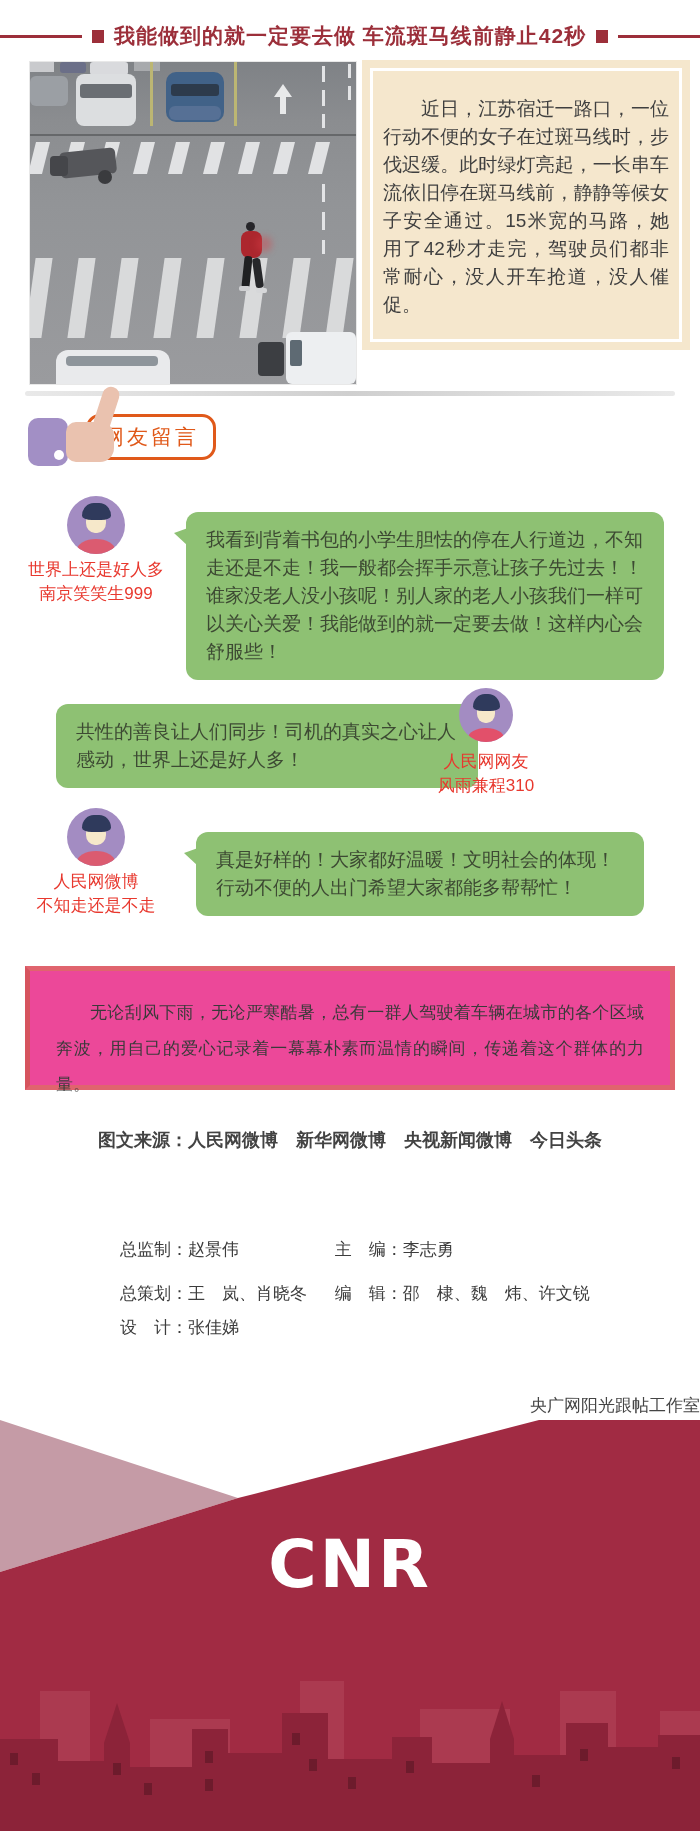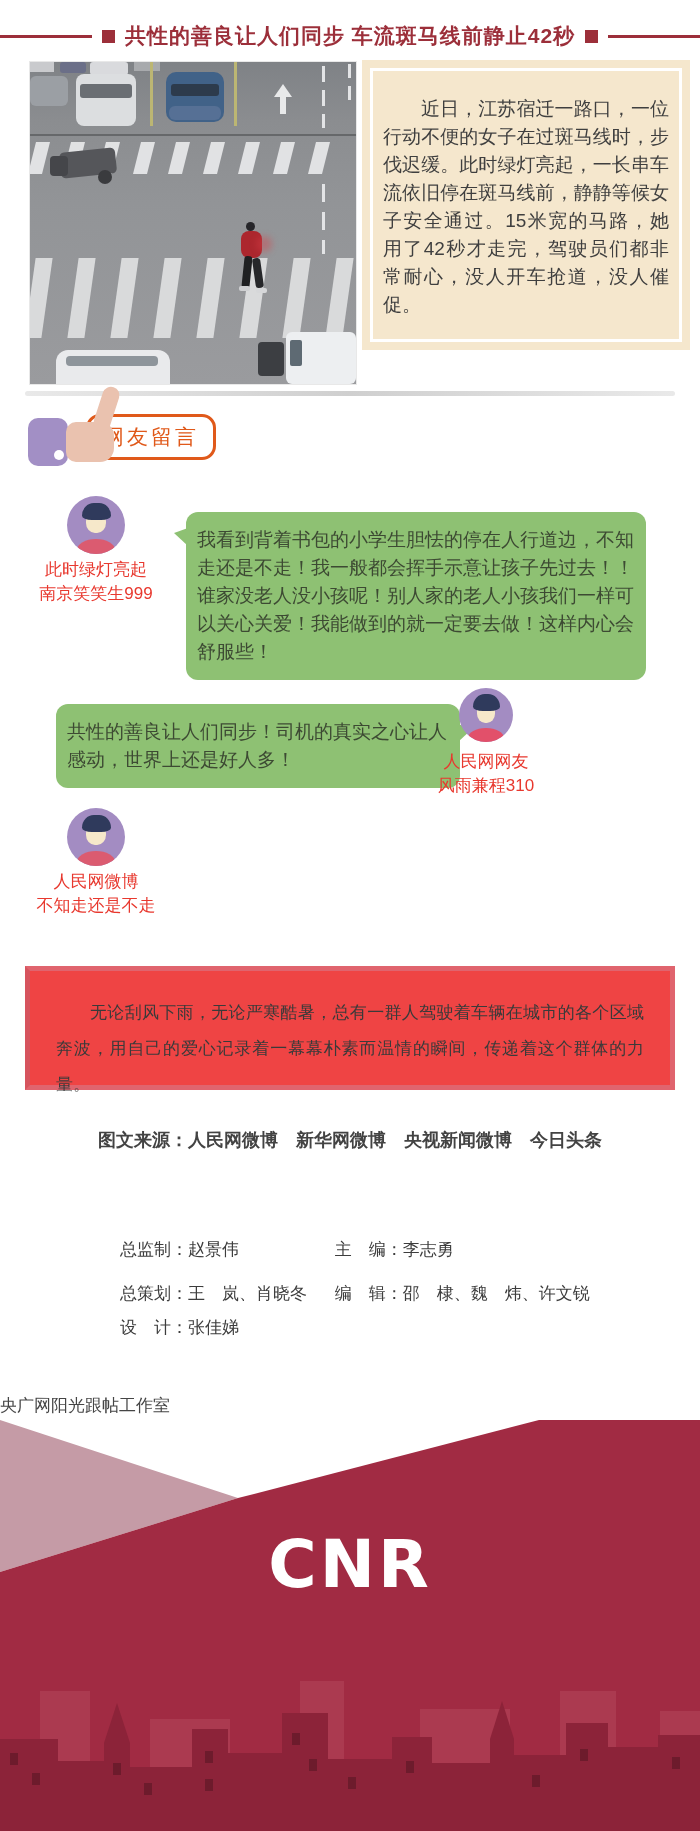--- a/index.html
+++ b/index.html
@@ -51,37 +51,37 @@
   .avatar{position:absolute;width:58px;height:58px;border-radius:50%;background:#a38cc2;overflow:hidden;}
   .avatar div{position:absolute;}
   .av-face{top:26%;left:33%;width:34%;height:38%;background:#f6e8ca;border-radius:45%;}
   .av-hair{top:12%;left:25%;width:50%;height:30%;background:#2f3a5c;border-radius:50% 50% 42% 42%/ 90% 90% 30% 30%;}
   .av-body{bottom:-12%;left:17%;width:66%;height:38%;background:#db5b70;border-radius:50% 50% 0 0;}
 
   .c-name{position:absolute;width:170px;text-align:center;color:var(--nameRed);font-size:17px;line-height:24px;}
 
   
   .bubble{position:absolute;background:var(--green);border-radius:12px;color:#3d4a33;
-          font-size:19px;line-height:28px;padding:14px 11px;text-align:left;}
+          font-size:19px;line-height:28px;padding:14px 20px;text-align:left;}
   .tail-l{position:absolute;left:-12px;top:16px;width:0;height:0;
           border-top:5px solid transparent;border-bottom:13px solid transparent;border-right:14px solid var(--green);}
   .tail-r{position:absolute;right:-12px;top:20px;width:0;height:0;
           border-top:5px solid transparent;border-bottom:13px solid transparent;border-left:14px solid var(--green);}
 
   
-  .note-box{position:absolute;left:25px;top:966px;width:640px;height:114px;background:#ef4444;
+  .note-box{position:absolute;left:25px;top:966px;width:640px;height:114px;background:#ec4899;
             border:5px solid var(--pink);border-left-color:#d6545e;}
   .note-box p{margin:24px 26px 0;font-size:17px;line-height:36px;color:#3a3a3a;text-indent:2em;text-align:justify;}
 
   
   .sources{position:absolute;top:1128px;left:0;right:0;text-align:center;font-size:18px;font-weight:600;color:#434343;}
   .credit-row{position:absolute;left:120px;width:540px;font-size:17px;color:var(--ink);}
   .credit-row .cl{display:inline-block;width:210px;}
   .credit-row .cr{display:inline-block;}
-  .studio{position:absolute;top:1394px;left:0;right:0;text-align:left;font-size:17px;color:#454545;}
+  .studio{position:absolute;top:1394px;left:0;right:0;text-align:right;font-size:17px;color:#454545;}
 
   
   .footer{position:absolute;left:0;top:1420px;width:700px;height:411px;background:#fff;overflow:hidden;}
   .f-mauve{position:absolute;top:0;left:0;width:100%;height:100%;background:var(--mauve);
            clip-path:polygon(0% 0%,34% 19%,0% 37%);}
   .f-maroon{position:absolute;top:0;left:0;width:100%;height:100%;background:var(--maroon);
            clip-path:polygon(77% 0%,100% 0%,100% 100%,0% 100%,0% 37%,34% 19%);}
   .cnr-wrap{position:absolute;top:112px;left:0;right:0;text-align:center;z-index:3;}
   .cnr-logo{font-family:"DejaVu Sans","Liberation Sans",sans-serif;font-size:66px;font-weight:800;
             color:#fff;letter-spacing:3px;line-height:1;}
@@ -94,21 +94,21 @@
   .w{position:absolute;width:8px;height:12px;background:rgba(0,0,0,.22);}
 </style>
 </head>
 <body>
 
 <div class="page">
 
   <div class="title-row">
     <div class="t-line"></div>
     <div class="t-sq"></div>
-    <div class="title">共性的善良让人们同步 车流斑马线前静止42秒</div>
+    <div class="title">我能做到的就一定要去做 车流斑马线前静止42秒</div>
     <div class="t-sq"></div>
     <div class="t-line"></div>
   </div>
 
   <div class="photo">
     <div class="scene">
       <div style="left:0;top:0;width:24px;height:10px;background:#c9cacd;"></div>
       <div style="left:30px;top:0;width:26px;height:11px;background:#6b6f8a;border-radius:3px;"></div>
       <div style="left:60px;top:0;width:38px;height:13px;background:#d9dadd;border-radius:3px;"></div>
       <div style="left:104px;top:0;width:26px;height:9px;background:#a8aaad;"></div>
@@ -195,21 +195,21 @@
     <div class="sleeve-dot"></div>
   </div>
   <div class="cmt-label">网友留言</div>
 
   <div class="avatar" style="left:67px;top:496px;">
     <div class="av-face"></div>
     <div class="av-hair"></div>
     <div class="av-body"></div>
   </div>
   <div class="c-name" style="left:11px;top:558px;">
-    <div>此时绿灯亮起</div>
+    <div>世界上还是好人多</div>
     <div>南京笑笑生999</div>
   </div>
   <div class="bubble" style="left:186px;top:512px;width:438px;">
     <div class="tail-l"></div>
     <span>我看到背着书包的小学生胆怯的停在人行道边，不知走还是不走！我一般都会挥手示意让孩子先过去！！谁家没老人没小孩呢！别人家的老人小孩我们一样可以关心关爱！我能做到的就一定要去做！这样内心会舒服些！</span>
   </div>
 
   <div class="bubble" style="left:56px;top:704px;width:382px;">
     <div class="tail-r"></div>
     <span>共性的善良让人们同步！司机的真实之心让人感动，世界上还是好人多！</span>
@@ -225,20 +225,24 @@
   </div>
 
   <div class="avatar" style="left:67px;top:808px;">
     <div class="av-face"></div>
     <div class="av-hair"></div>
     <div class="av-body"></div>
   </div>
   <div class="c-name" style="left:11px;top:870px;">
     <div>人民网微博</div>
     <div>不知走还是不走</div>
+  </div>
+  <div class="bubble" style="left:196px;top:832px;width:408px;">
+    <div class="tail-l"></div>
+    <span>真是好样的！大家都好温暖！文明社会的体现！行动不便的人出门希望大家都能多帮帮忙！</span>
   </div>
 
   <div class="note-box">
     <p>无论刮风下雨，无论严寒酷暑，总有一群人驾驶着车辆在城市的各个区域奔波，用自己的爱心记录着一幕幕朴素而温情的瞬间，传递着这个群体的力量。</p>
   </div>
 
   <div class="sources">图文来源：人民网微博　新华网微博　央视新闻微博　今日头条</div>
 
   <div class="credit-row" style="top:1238px;">
     <span class="cl">总监制：赵景伟</span>

